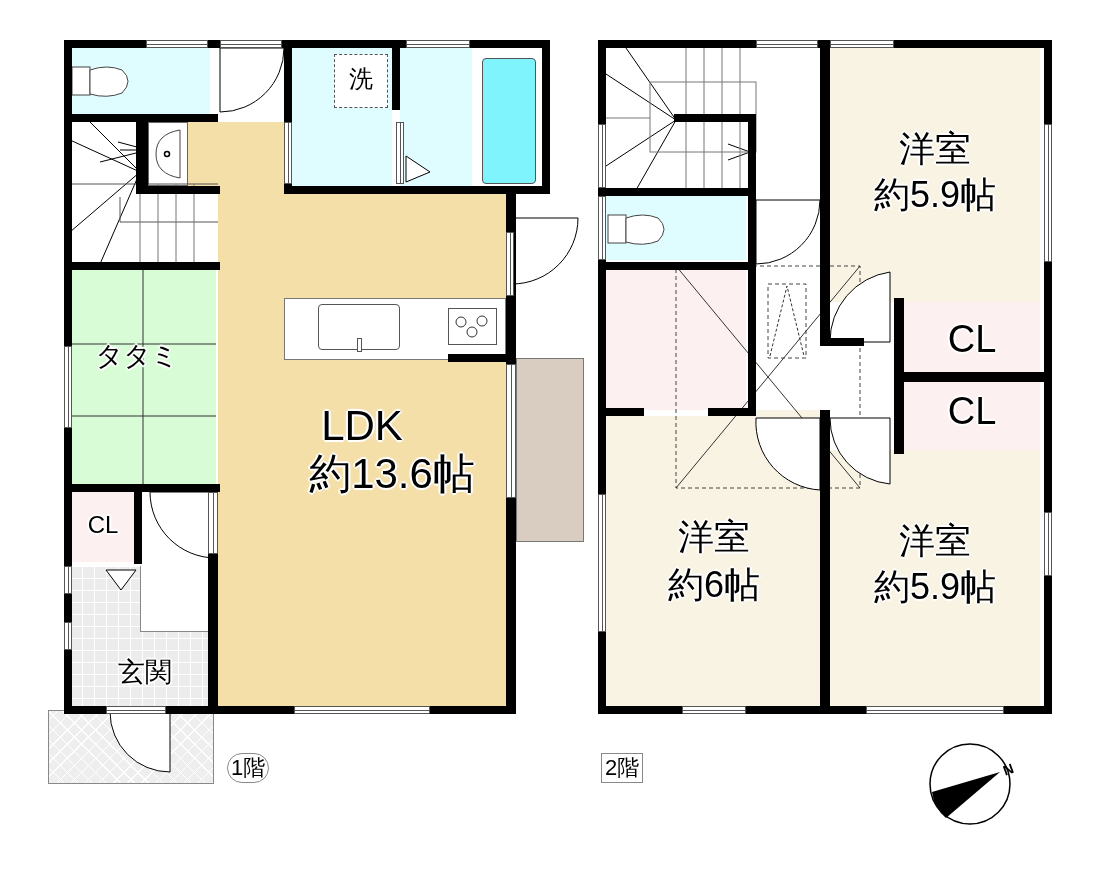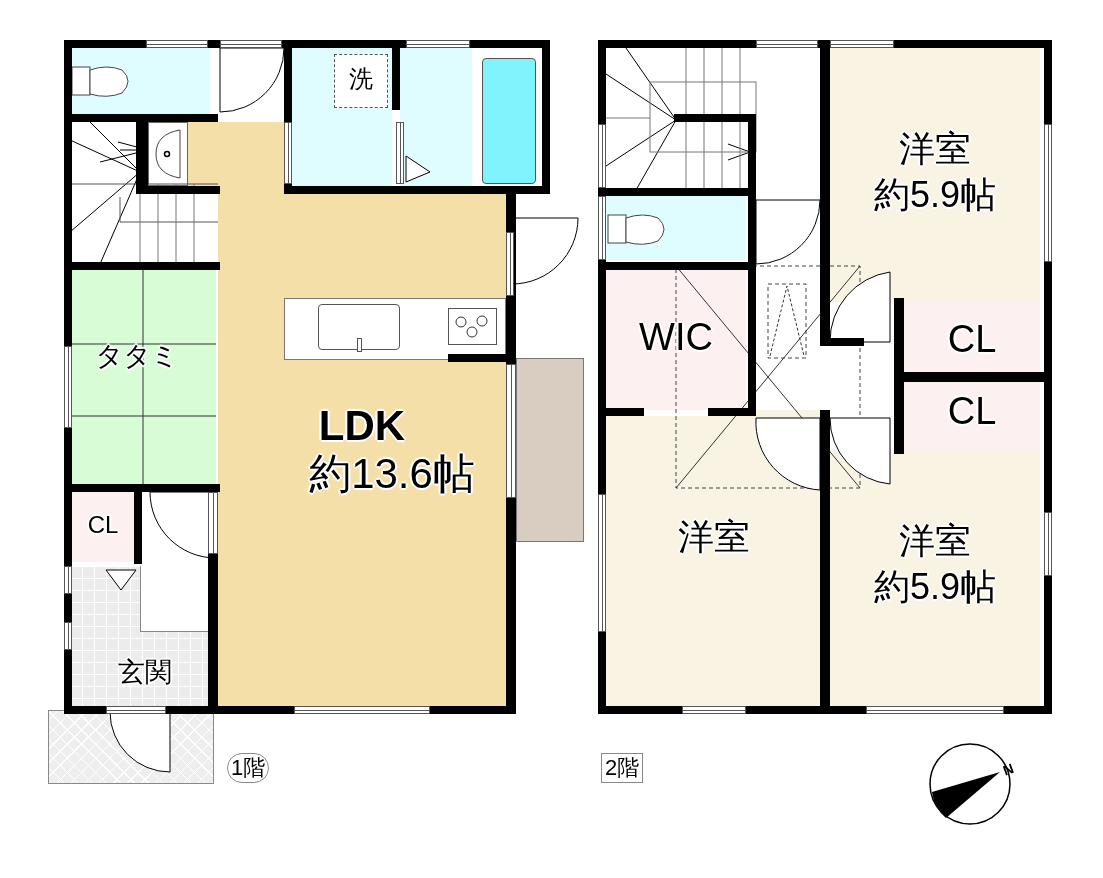--- a/index.html
+++ b/index.html
@@ -125,21 +125,21 @@
   <div class="win v" style="left:64px;top:346px;width:8px;height:82px;"></div>
   <div class="win v" style="left:64px;top:566px;width:8px;height:28px;"></div>
   <div class="win v" style="left:64px;top:622px;width:8px;height:28px;"></div>
   <div class="win v" style="left:506px;top:232px;width:8px;height:64px;"></div>
   <div class="win v" style="left:506px;top:364px;width:10px;height:134px;"></div>
   <div class="win h" style="left:294px;top:706px;width:136px;height:8px;"></div>
   <div class="win h" style="left:106px;top:706px;width:60px;height:8px;"></div>
   <div class="win v" style="left:208px;top:492px;width:10px;height:62px;"></div>
 
   <div class="label" style="left:70px;top:342px;width:134px;font-size:27px;">タタミ</div>
-  <div class="label" style="left:218px;top:404px;width:288px;font-size:42px;font-weight:bold;">LDK</div>
+  <div class="label" style="left:218px;top:404px;width:288px;font-size:42px;">LDK</div>
   <div class="label" style="left:218px;top:452px;width:348px;font-size:42px;">約13.6帖</div>
   <div class="label" style="left:72px;top:512px;width:62px;font-size:24px;">CL</div>
   <div class="label" style="left:100px;top:658px;width:90px;font-size:27px;">玄関</div>
 
   <div class="floor-tag" style="left:227px;top:753px;border-radius:15px;">1階</div>
 </div>
 
 <div class="abs" style="left:0;top:0;width:1077px;height:800px;">
 
   <div class="room" style="left:606px;top:48px;width:152px;height:142px;background:#fff;"></div>
@@ -216,24 +216,24 @@
   <div class="win v" style="left:598px;top:124px;width:8px;height:64px;"></div>
   <div class="win v" style="left:598px;top:196px;width:8px;height:64px;"></div>
   <div class="win v" style="left:1044px;top:124px;width:8px;height:138px;"></div>
   <div class="win v" style="left:598px;top:494px;width:8px;height:138px;"></div>
   <div class="win v" style="left:1044px;top:512px;width:8px;height:64px;"></div>
   <div class="win h" style="left:682px;top:706px;width:64px;height:8px;"></div>
   <div class="win h" style="left:866px;top:706px;width:138px;height:8px;"></div>
 
   <div class="label" style="left:830px;top:130px;width:210px;font-size:36px;">洋室</div>
   <div class="label" style="left:830px;top:176px;width:210px;font-size:36px;">約5.9帖</div>
-  <div class="label" style="left:612px;top:318px;width:128px;font-size:38px;">WIC</div>
   <div class="label" style="left:904px;top:320px;width:136px;font-size:38px;">CL</div>
   <div class="label" style="left:904px;top:392px;width:136px;font-size:38px;">CL</div>
   <div class="label" style="left:606px;top:518px;width:216px;font-size:36px;">洋室</div>
+  <div class="label" style="left:606px;top:566px;width:216px;font-size:36px;">約6帖</div>
   <div class="label" style="left:830px;top:522px;width:210px;font-size:36px;">洋室</div>
   <div class="label" style="left:830px;top:568px;width:210px;font-size:36px;">約5.9帖</div>
 
   <div class="floor-tag" style="left:601px;top:753px;">2階</div>
 </div>
 
 <svg style="left:928px;top:742px;" width="84" height="84">
   <circle cx="42" cy="42" r="40" fill="#fff" stroke="#000" stroke-width="1.5"></circle>
   <path d="M72 30 L4 50 A40 40 0 0 0 18 76 Z" fill="#000"></path>
   <text x="76" y="34" font-size="14" font-weight="bold" font-family="Liberation Sans, sans-serif" transform="rotate(-20 76 30)">N</text>

